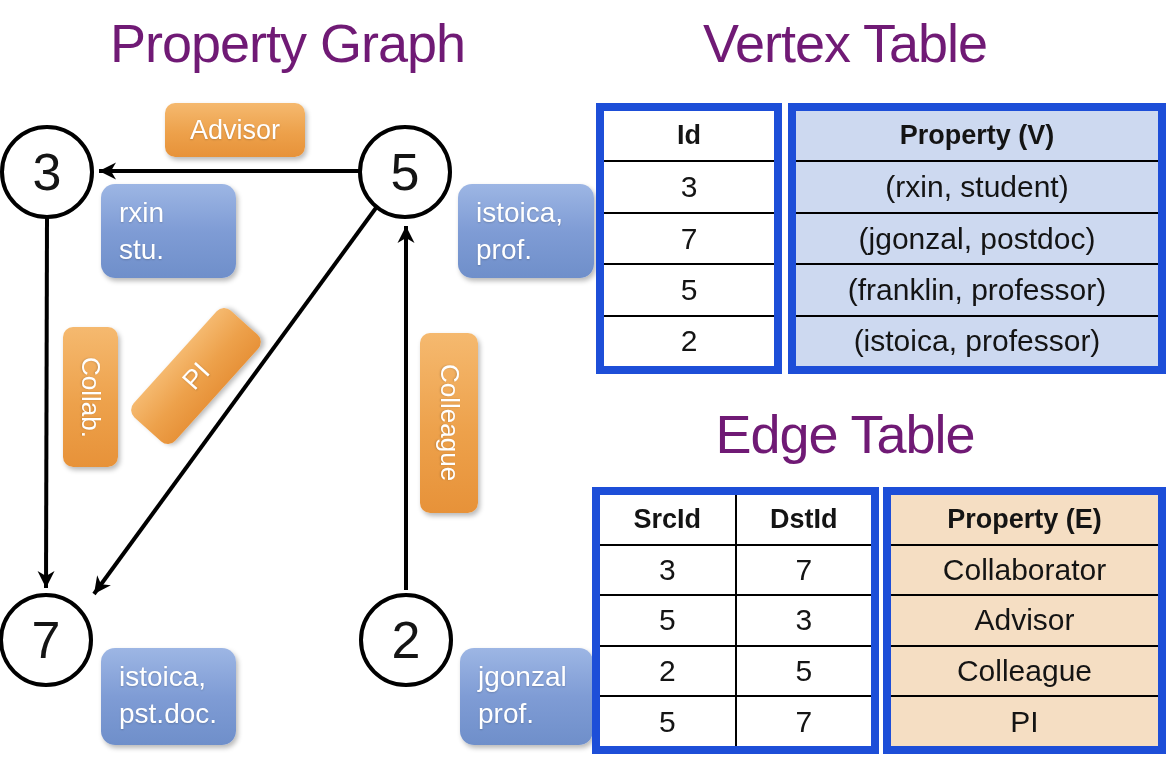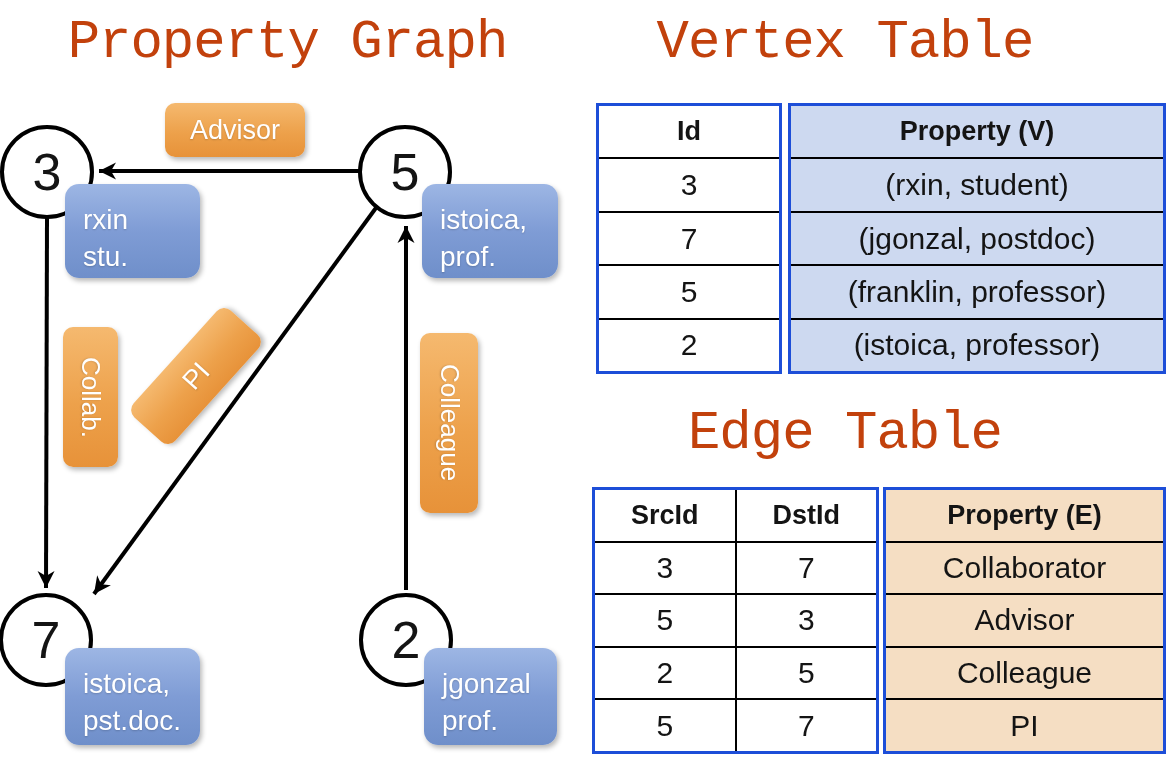--- a/index.html
+++ b/index.html
@@ -5,21 +5,21 @@
   html,body { margin:0; padding:0; }
   body {
     width:1170px; height:760px; background:#ffffff; overflow:hidden; position:relative;
     font-family:"Liberation Sans","DejaVu Sans",sans-serif; color:#141414;
   }
   .stage { position:absolute; inset:0; }
 
   
   .title {
     position:absolute; margin:0; font-size:54px; font-weight:300;
-    letter-spacing:-1px; text-align:center; color:#c2410c; white-space:nowrap;font-family:Liberation Mono, monospace;
+    letter-spacing:-1px; text-align:center; color:#701a75; white-space:nowrap;
   }
   .t-graph  { left:15px;  top:12px;  width:545px; }
   .t-vertex { left:565px; top:12px;  width:560px; }
   .t-edge   { left:565px; top:403px; width:560px; }
 
   
   .graph-svg { position:absolute; left:0; top:0; }
   .graph-svg line { stroke:#000; stroke-width:4; }
 
   
@@ -39,28 +39,29 @@
     text-shadow:0 1px 2px rgba(0,0,0,0.18);
   }
   .vertical { writing-mode:vertical-rl; }
   .pi-rot { transform:rotate(-48deg); }
 
   
   .vbox {
     position:absolute; border-radius:14px; color:#fff; font-size:28px; line-height:1.32;
     background:linear-gradient(180deg,#9db6e4 0%,#7f9cd5 50%,#6f8fca 100%);
     box-shadow:2px 3px 5px rgba(0,0,0,0.28);
-    padding:18px 0 0 18px; box-sizing:border-box;
+    padding:11px 0 0 18px; box-sizing:border-box;
     text-shadow:0 1px 2px rgba(0,0,0,0.18);
+    margin-left:36px;
   }
 
   
   .tbl {
     position:absolute; display:flex; flex-direction:column;
-    border:3px solid #1d4ed8; background:#fff; box-sizing:border-box;
+    border:8px solid #1d4ed8; background:#fff; box-sizing:border-box;
   }
   .tbl.vfill { background:#cdd9f0; }
   .tbl.efill { background:#f5dec3; }
   .trow {
     flex:1; display:flex; align-items:center; justify-content:center;
     font-size:30px; border-top:2px solid #000;
   }
   .trow:first-child { border-top:none; }
   .trow.th { font-weight:bold; font-size:27px; }
   .c2 { flex:1; height:100%; display:flex; align-items:center; justify-content:center; }

